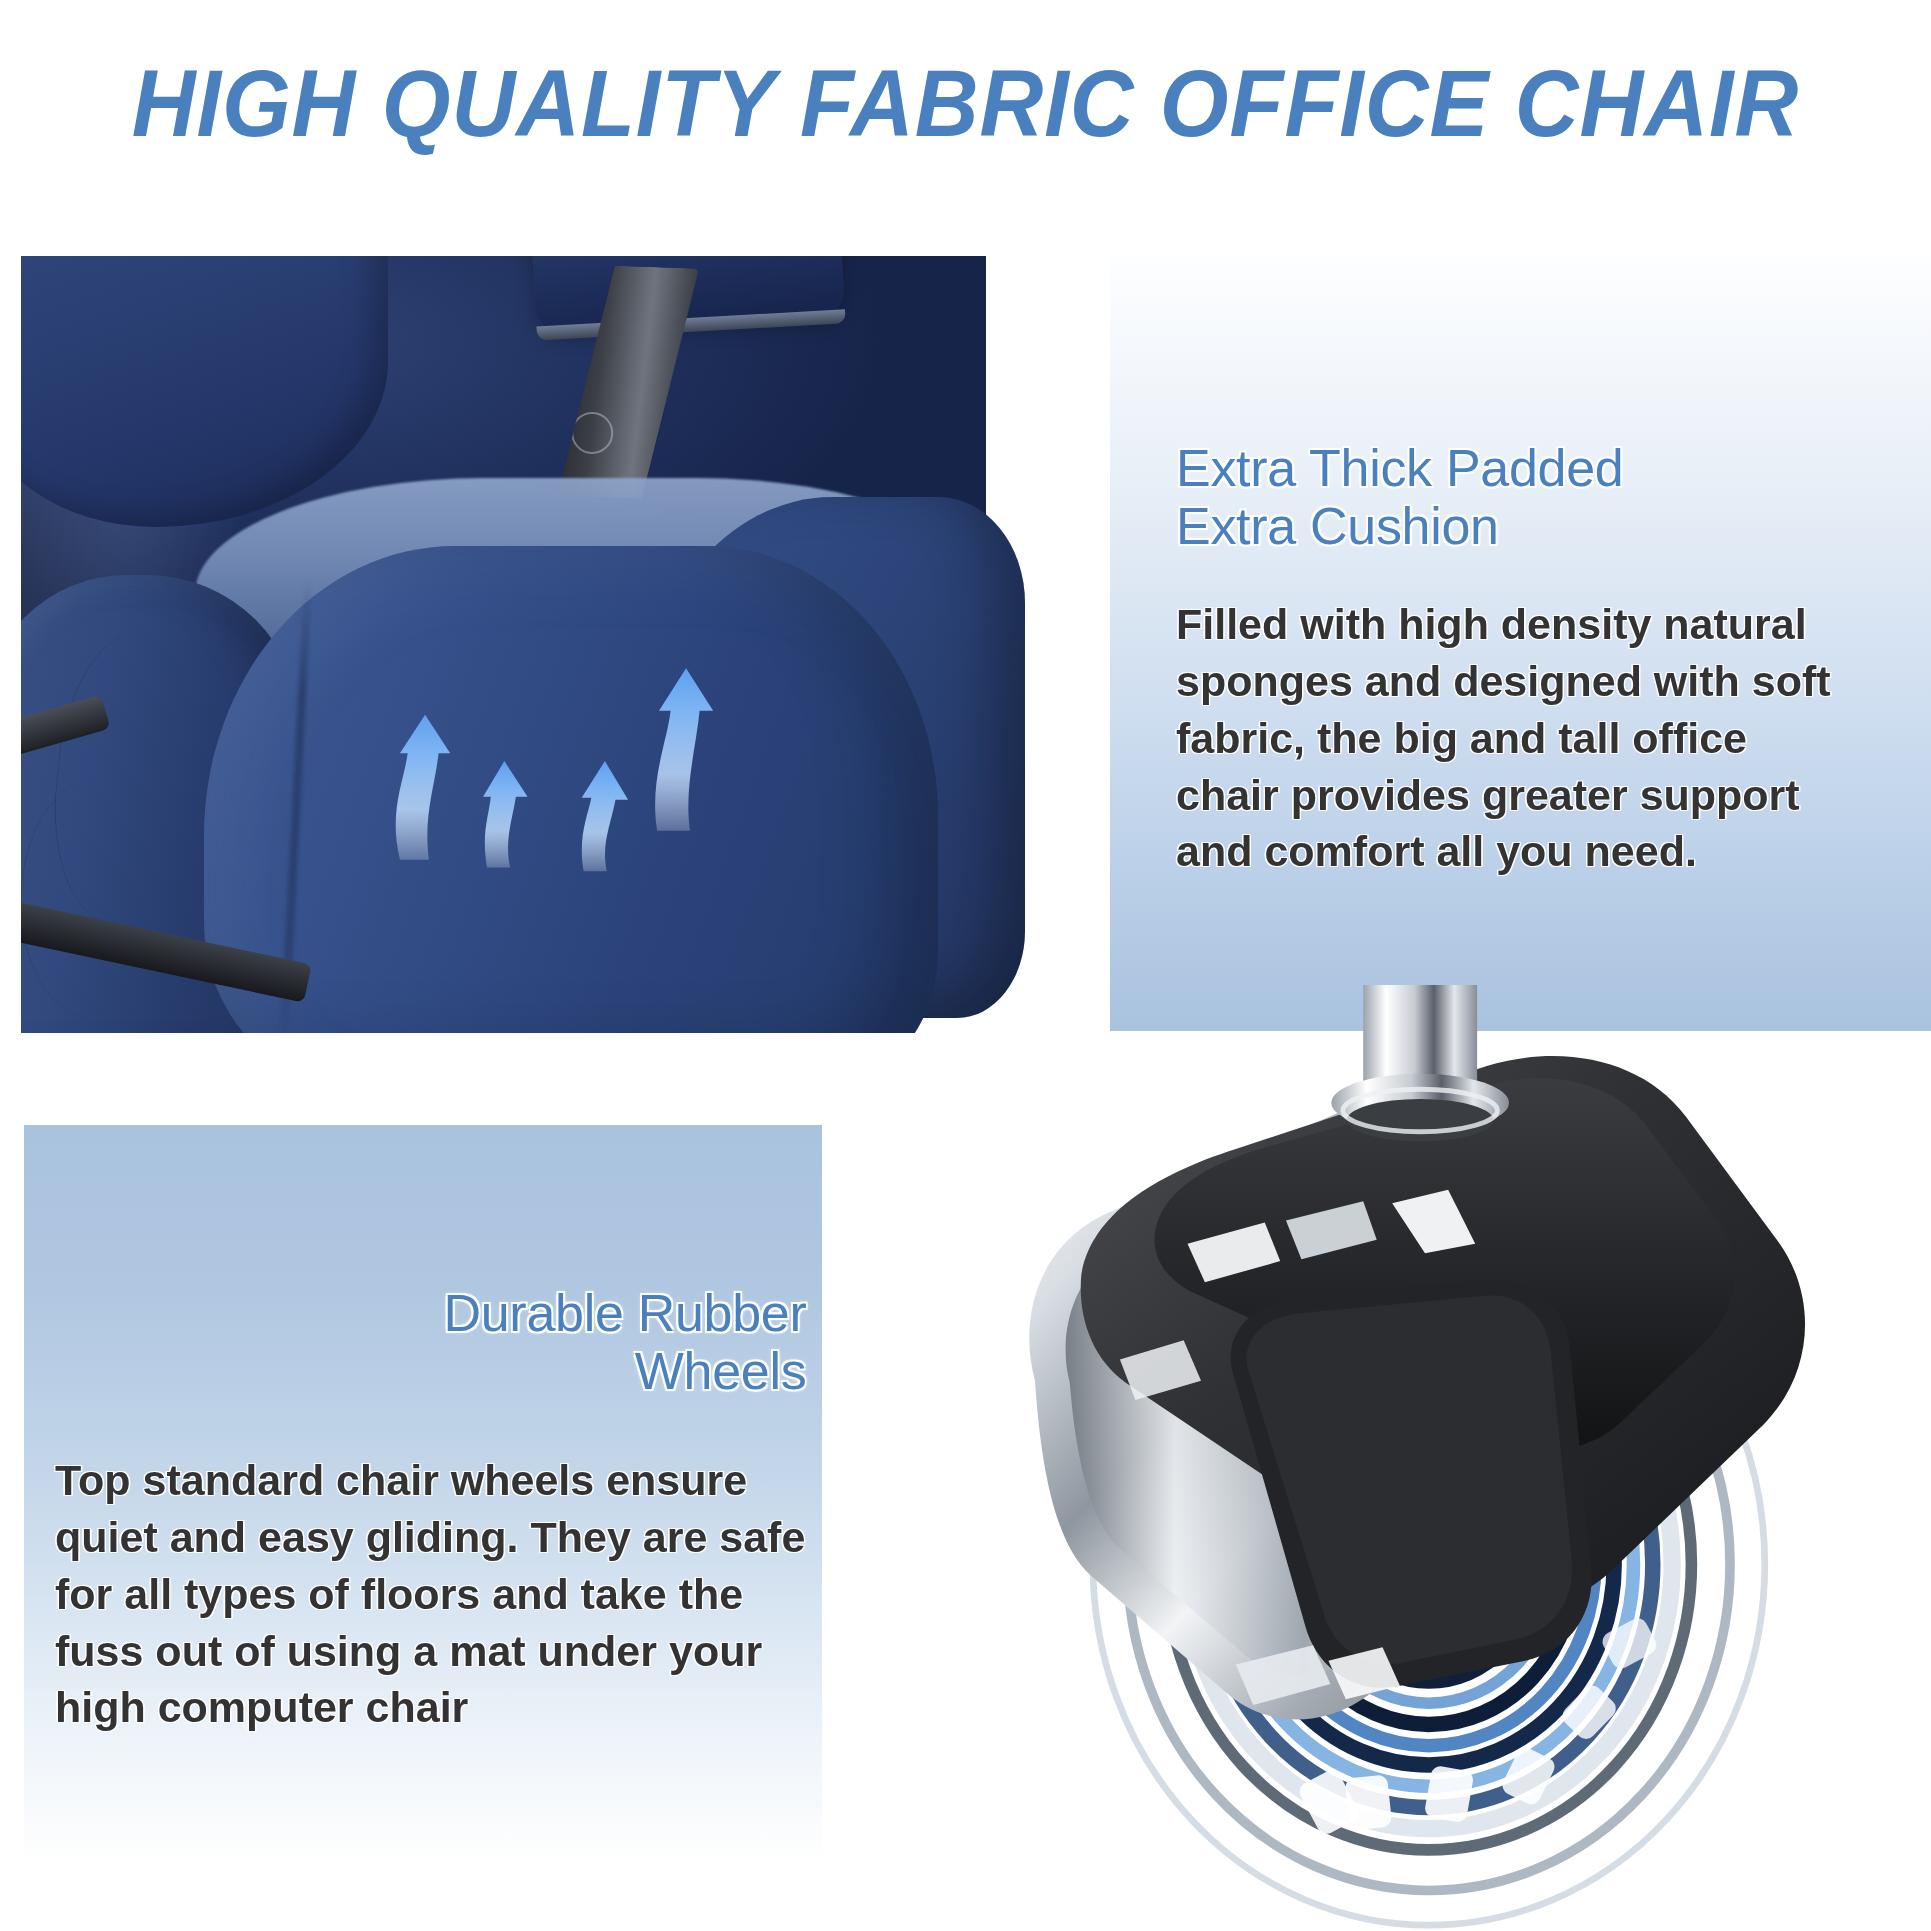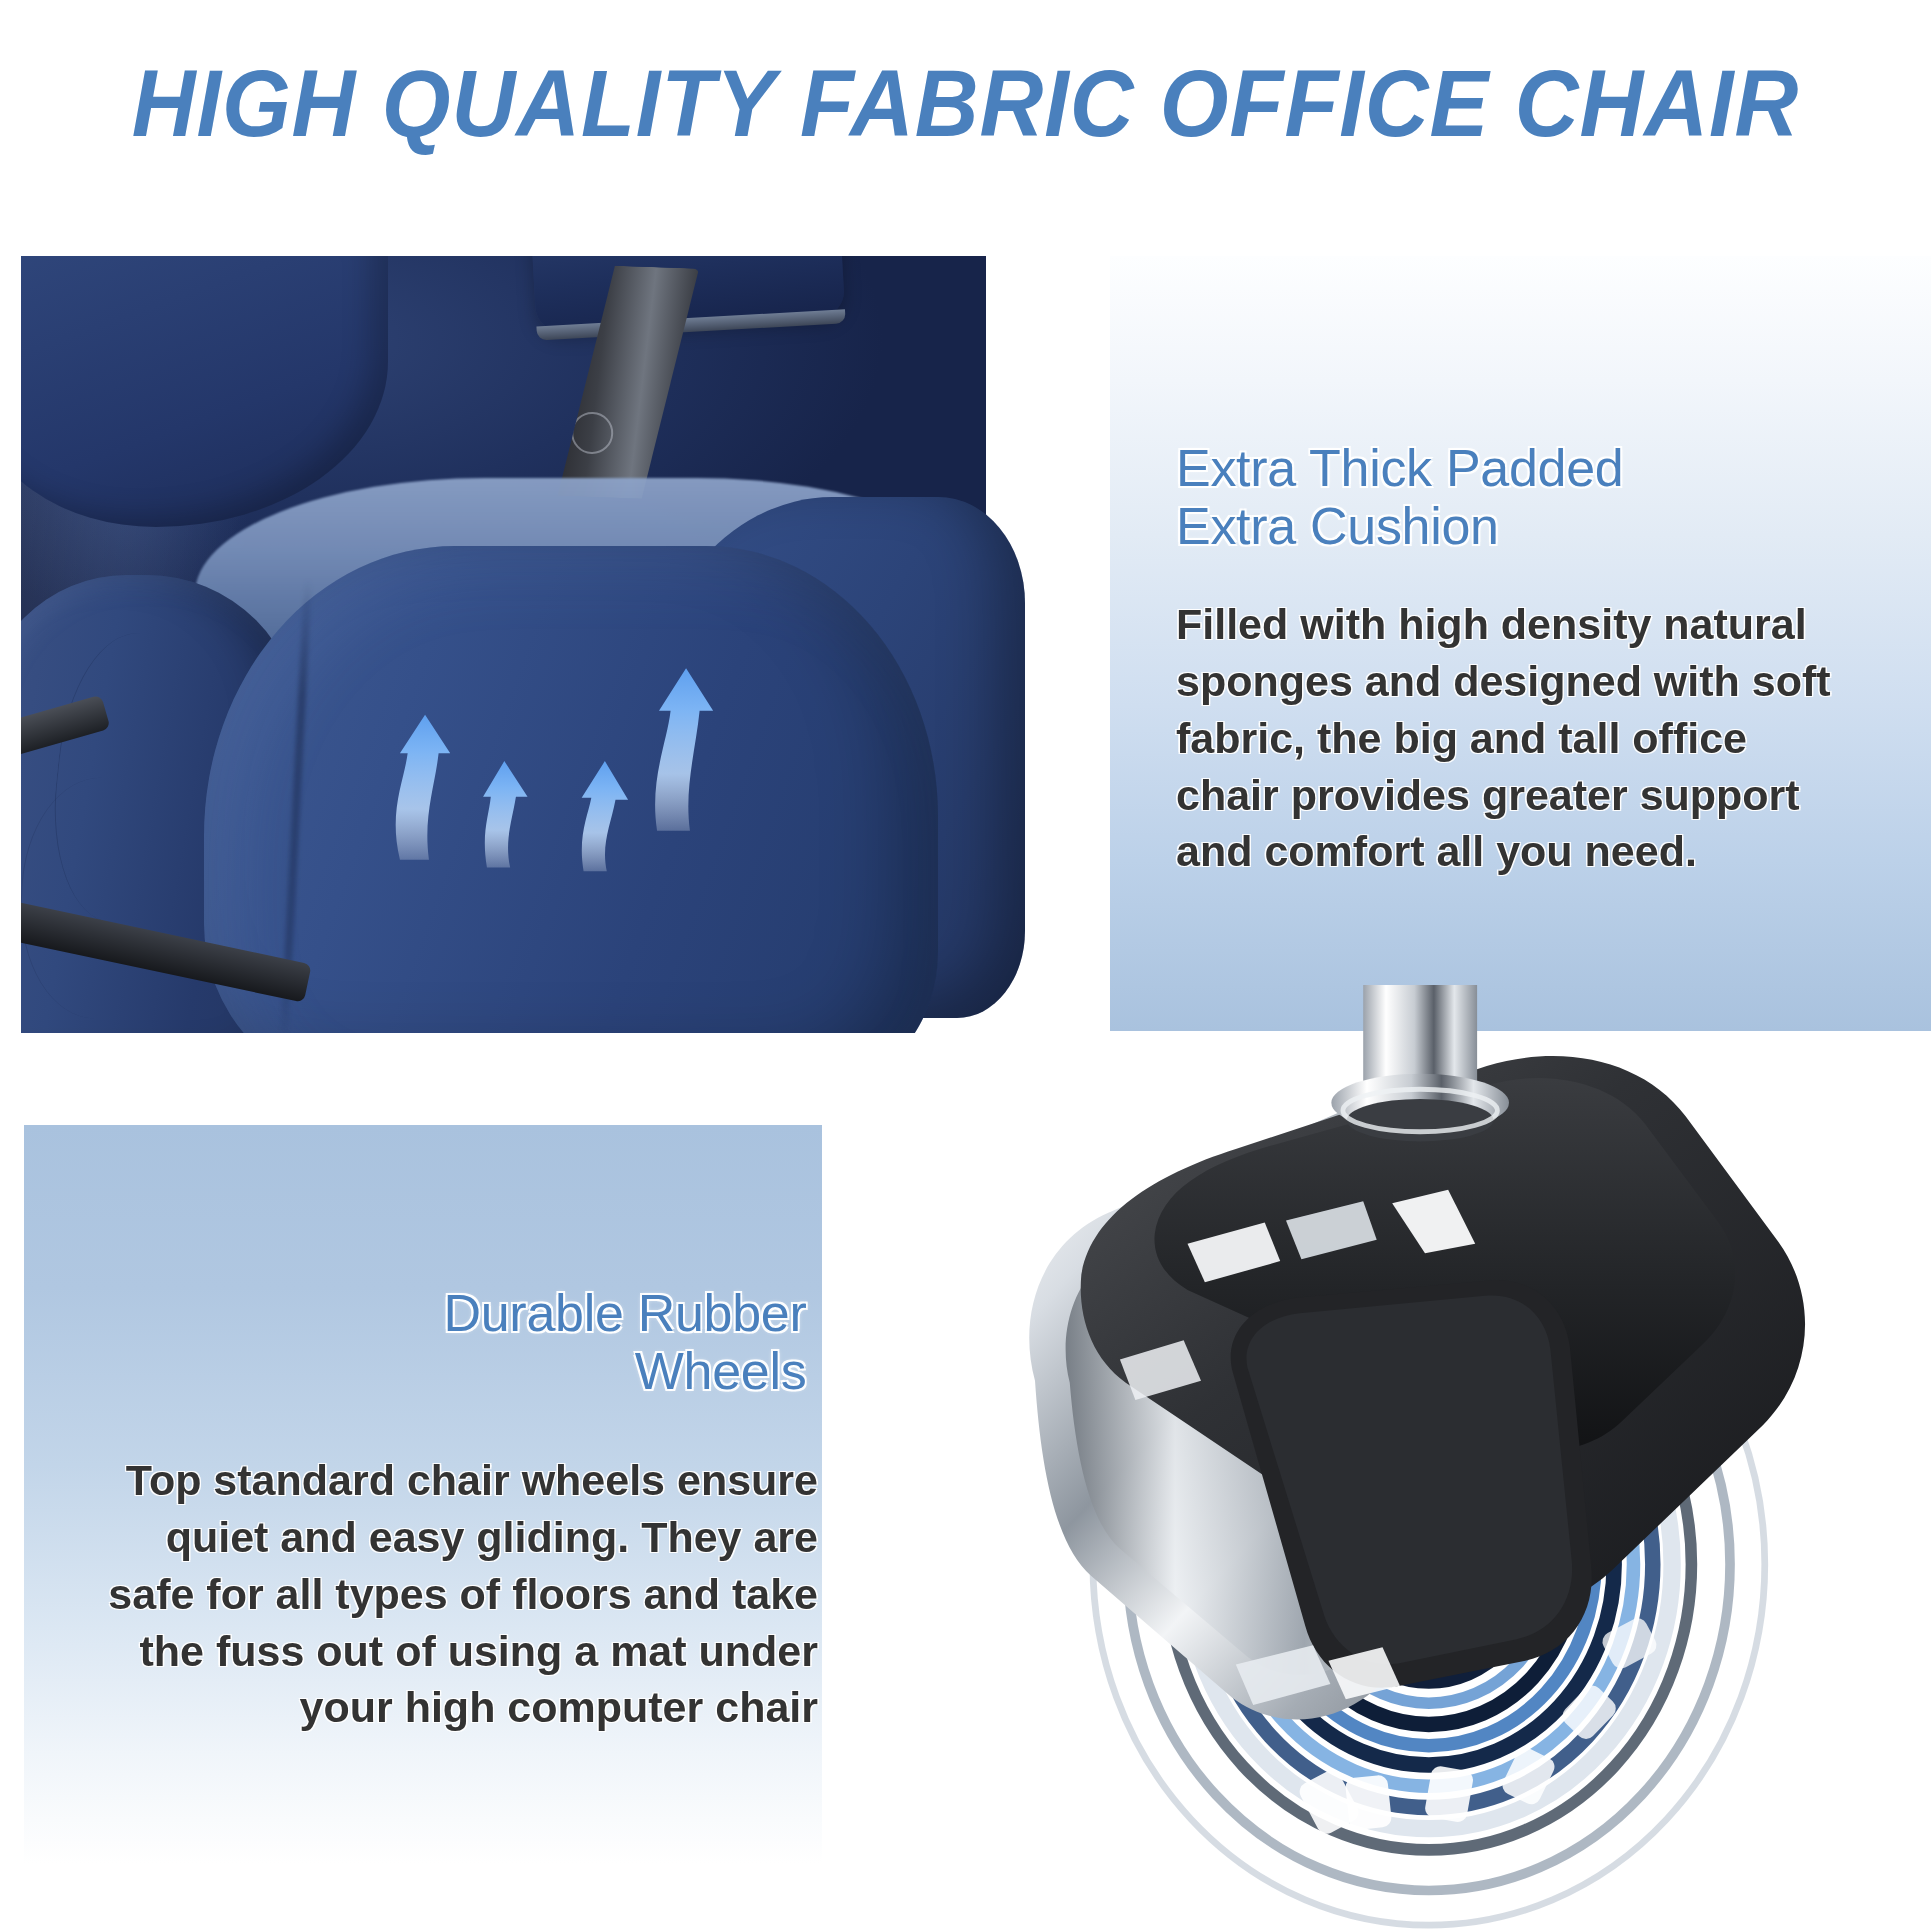--- a/index.html
+++ b/index.html
@@ -272,21 +272,21 @@
   .right-text-block .panel-body { margin-top: 41px; }
 
   .left-text-block {
     position: absolute;
     left: 55px;
     top: 1284px;
     width: 763px;
     text-align: center;
   }
   .left-text-block .panel-heading { text-align: right; padding-right: 11.6px; }
-  .left-text-block .panel-body { margin-top: 52px; text-align: right; margin-left: 32px; }
+  .left-text-block .panel-body { margin-top: 52px; text-align: left; }
 
   
   .photo-wheel {
     position: absolute;
     left: 946px;
     top: 985px;
     width: 985px;
     height: 946px;
     overflow: hidden;
   }

